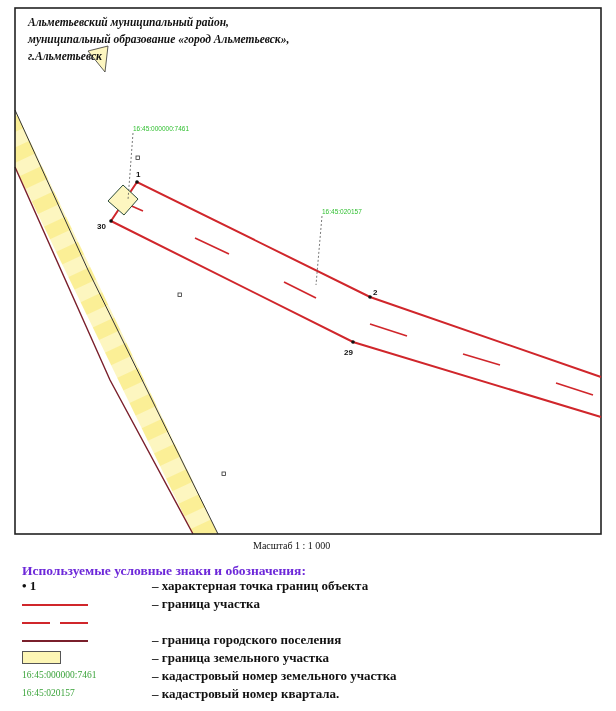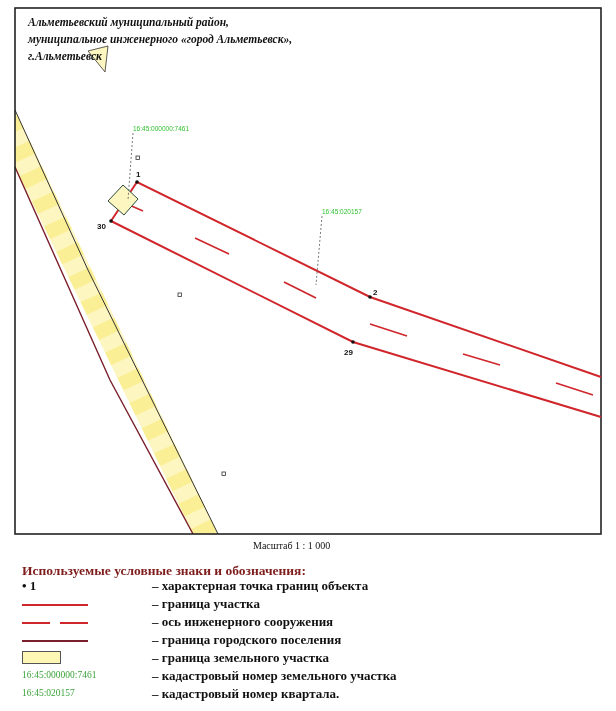--- a/index.html
+++ b/index.html
@@ -1,21 +1,21 @@
 <!DOCTYPE html>
 <html><head>
 <meta charset="utf-8">
 <style>
   html, body { margin: 0; padding: 0; background: #ffffff; }
   body { width: 616px; height: 711px; position: relative; overflow: hidden; font-family: "Liberation Serif", serif; color: #111; }
   .map-frame { position: absolute; left: 0; top: 0; width: 616px; height: 540px; }
   .map-title { position: absolute; left: 28px; top: 14px; font-size: 11.5px; line-height: 17px; font-weight: bold; font-family: "Liberation Serif", serif; color: #111; font-style: italic; }
   .map-title div { white-space: nowrap; }
   .scale-text { position: absolute; left: 253px; top: 540px; font-size: 10px; font-family: "Liberation Serif", serif; color: #111; }
-  .legend-title { position: absolute; left: 22px; top: 563px; font-size: 13.5px; font-family: "Liberation Serif", serif; font-weight: bold; color: #7f1d1d; }
+  .legend-title { position: absolute; left: 22px; top: 563px; font-size: 13.5px; font-family: "Liberation Serif", serif; font-weight: bold; color: #6d28d9; }
   .legend-row { position: absolute; left: 22px; height: 18px; width: 580px; }
   .legend-symbol { position: absolute; left: 0; top: 0; width: 90px; height: 18px; }
   .legend-desc { position: absolute; left: 130px; top: 1px; font-size: 13px; font-weight: bold; font-family: "Liberation Serif", serif; color: #111; white-space: nowrap; text-align: right; }
   .sym-point { font-size: 13px; font-weight: bold; position: absolute; left: 0; top: 1px; }
   .sym-line { position: absolute; left: 0; top: 9px; width: 66px; height: 2px; }
   .sym-dash { position: absolute; top: 9px; height: 2px; width: 28px; background: #d0262b; }
   .sym-rect { position: absolute; left: 0; top: 2px; width: 39px; height: 13px; background: #fdf6b5; border: 1px solid #555; box-sizing: border-box; }
   .sym-cadnum { position: absolute; left: 0; top: 3px; font-size: 9.5px; color: #3aa33a; font-family: "Liberation Serif", serif; white-space: nowrap; }
   .map-label { font-family: "Liberation Sans", sans-serif; font-weight: bold; font-size: 8px; fill: #111; }
   .cad-label { font-family: "Liberation Sans", sans-serif; font-size: 6.5px; fill: #2fbf2f; }
@@ -80,21 +80,21 @@
       <circle cx="111" cy="221" r="1.8" fill="#111"></circle>
       <text class="map-label" x="136" y="177">1</text>
       <text class="map-label" x="373" y="295">2</text>
       <text class="map-label" x="344" y="355">29</text>
       <text class="map-label" x="97" y="229">30</text>
     </g>
   </svg>
 
   <div class="map-title">
     <div>Альметьевский муниципальный район,</div>
-    <div>муниципальное инженерного «город Альметьевск»,</div>
+    <div>муниципальный образование «город Альметьевск»,</div>
     <div>г.Альметьевск</div>
   </div>
 </div>
 
 <div class="scale-text">Масштаб 1 : 1 000</div>
 
 <div class="legend-title">Используемые условные знаки и обозначения:</div>
 
 <div class="legend-row" style="top:577px;">
   <div class="legend-symbol">
@@ -108,21 +108,20 @@
     <div class="sym-line" style="background:#d0262b;"></div>
   </div>
   <span class="legend-desc">– граница участка</span>
 </div>
 
 <div class="legend-row" style="top:613px;">
   <div class="legend-symbol">
     <div class="sym-dash" style="left:0;"></div>
     <div class="sym-dash" style="left:38px;"></div>
   </div>
-  <span class="legend-desc">– ось инженерного сооружения</span>
 </div>
 
 <div class="legend-row" style="top:631px;">
   <div class="legend-symbol">
     <div class="sym-line" style="background:#7a1f2b;"></div>
   </div>
   <span class="legend-desc">– граница городского поселения</span>
 </div>
 
 <div class="legend-row" style="top:649px;">

